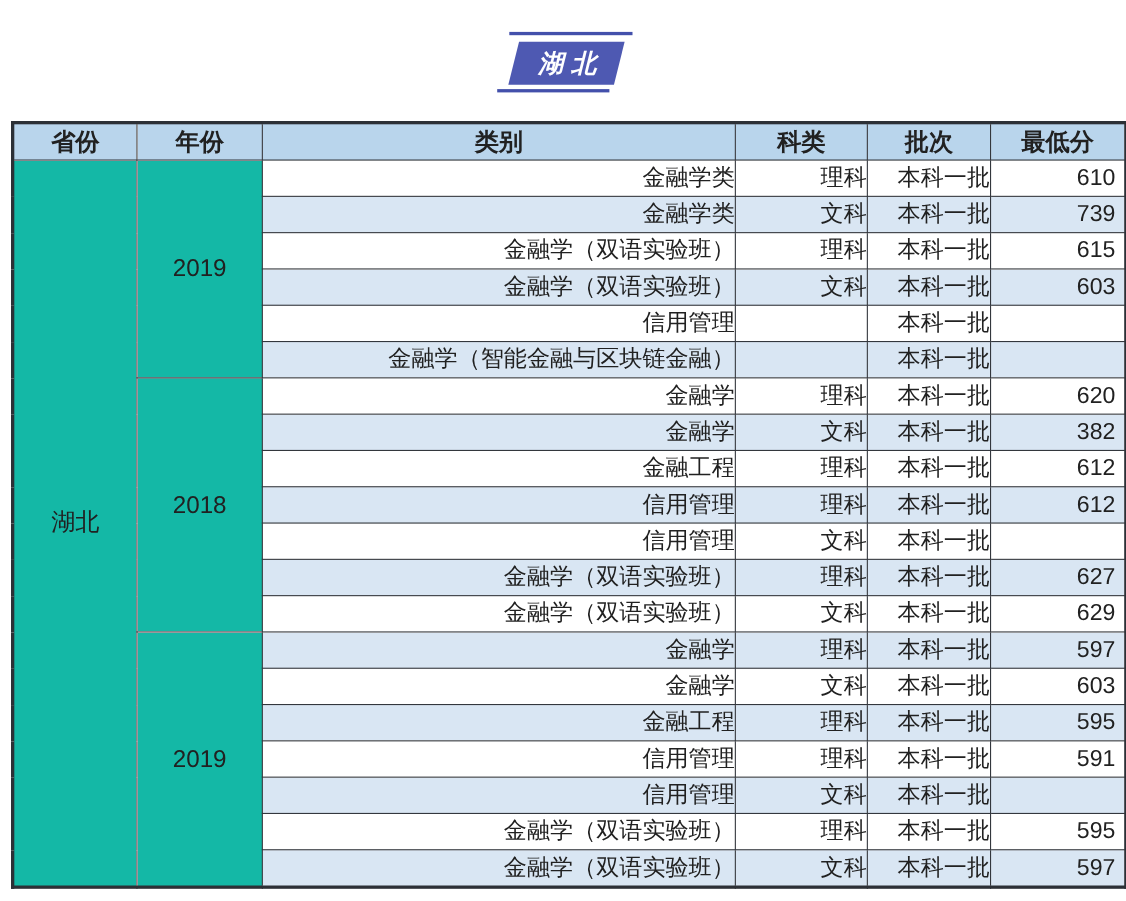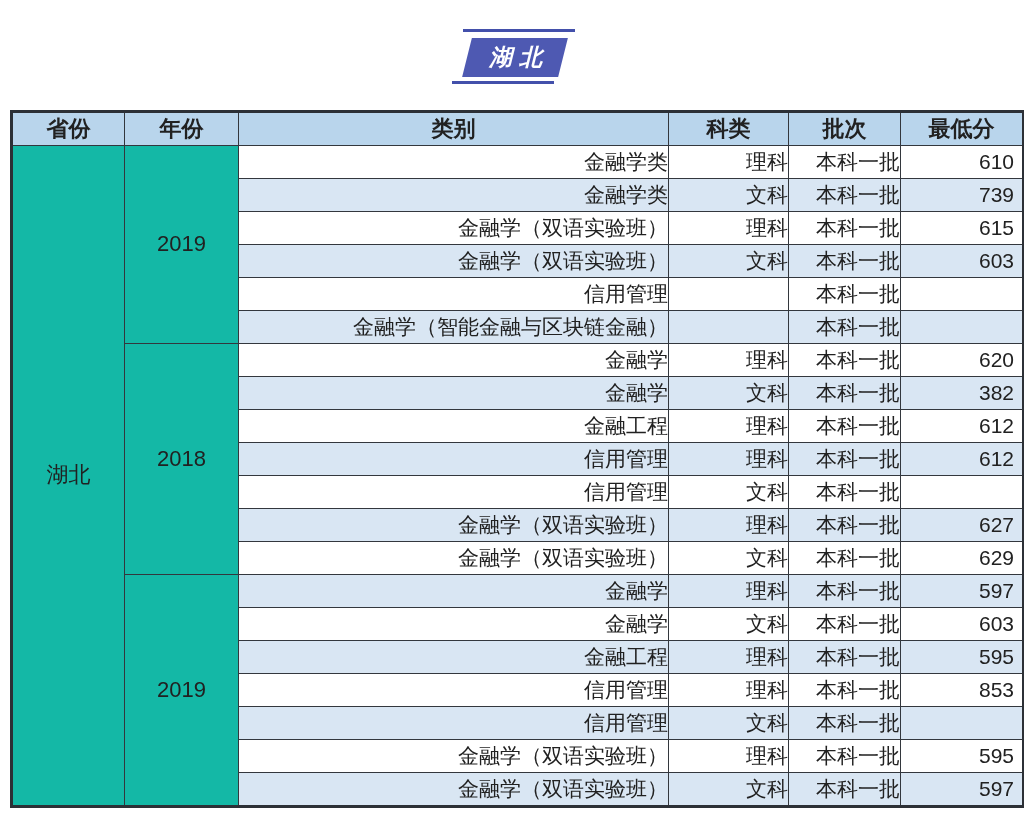--- a/index.html
+++ b/index.html
@@ -184,21 +184,21 @@
         <tr>
           <td class="cat stripe">金融工程</td>
           <td class="sub stripe">理科</td>
           <td class="bat stripe">本科一批</td>
           <td class="scr stripe">595</td>
         </tr>
         <tr>
           <td class="cat">信用管理</td>
           <td class="sub">理科</td>
           <td class="bat">本科一批</td>
-          <td class="scr">853</td>
+          <td class="scr">591</td>
         </tr>
         <tr>
           <td class="cat stripe">信用管理</td>
           <td class="sub stripe">文科</td>
           <td class="bat stripe">本科一批</td>
           <td class="scr stripe"></td>
         </tr>
         <tr>
           <td class="cat">金融学（双语实验班）</td>
           <td class="sub">理科</td>

